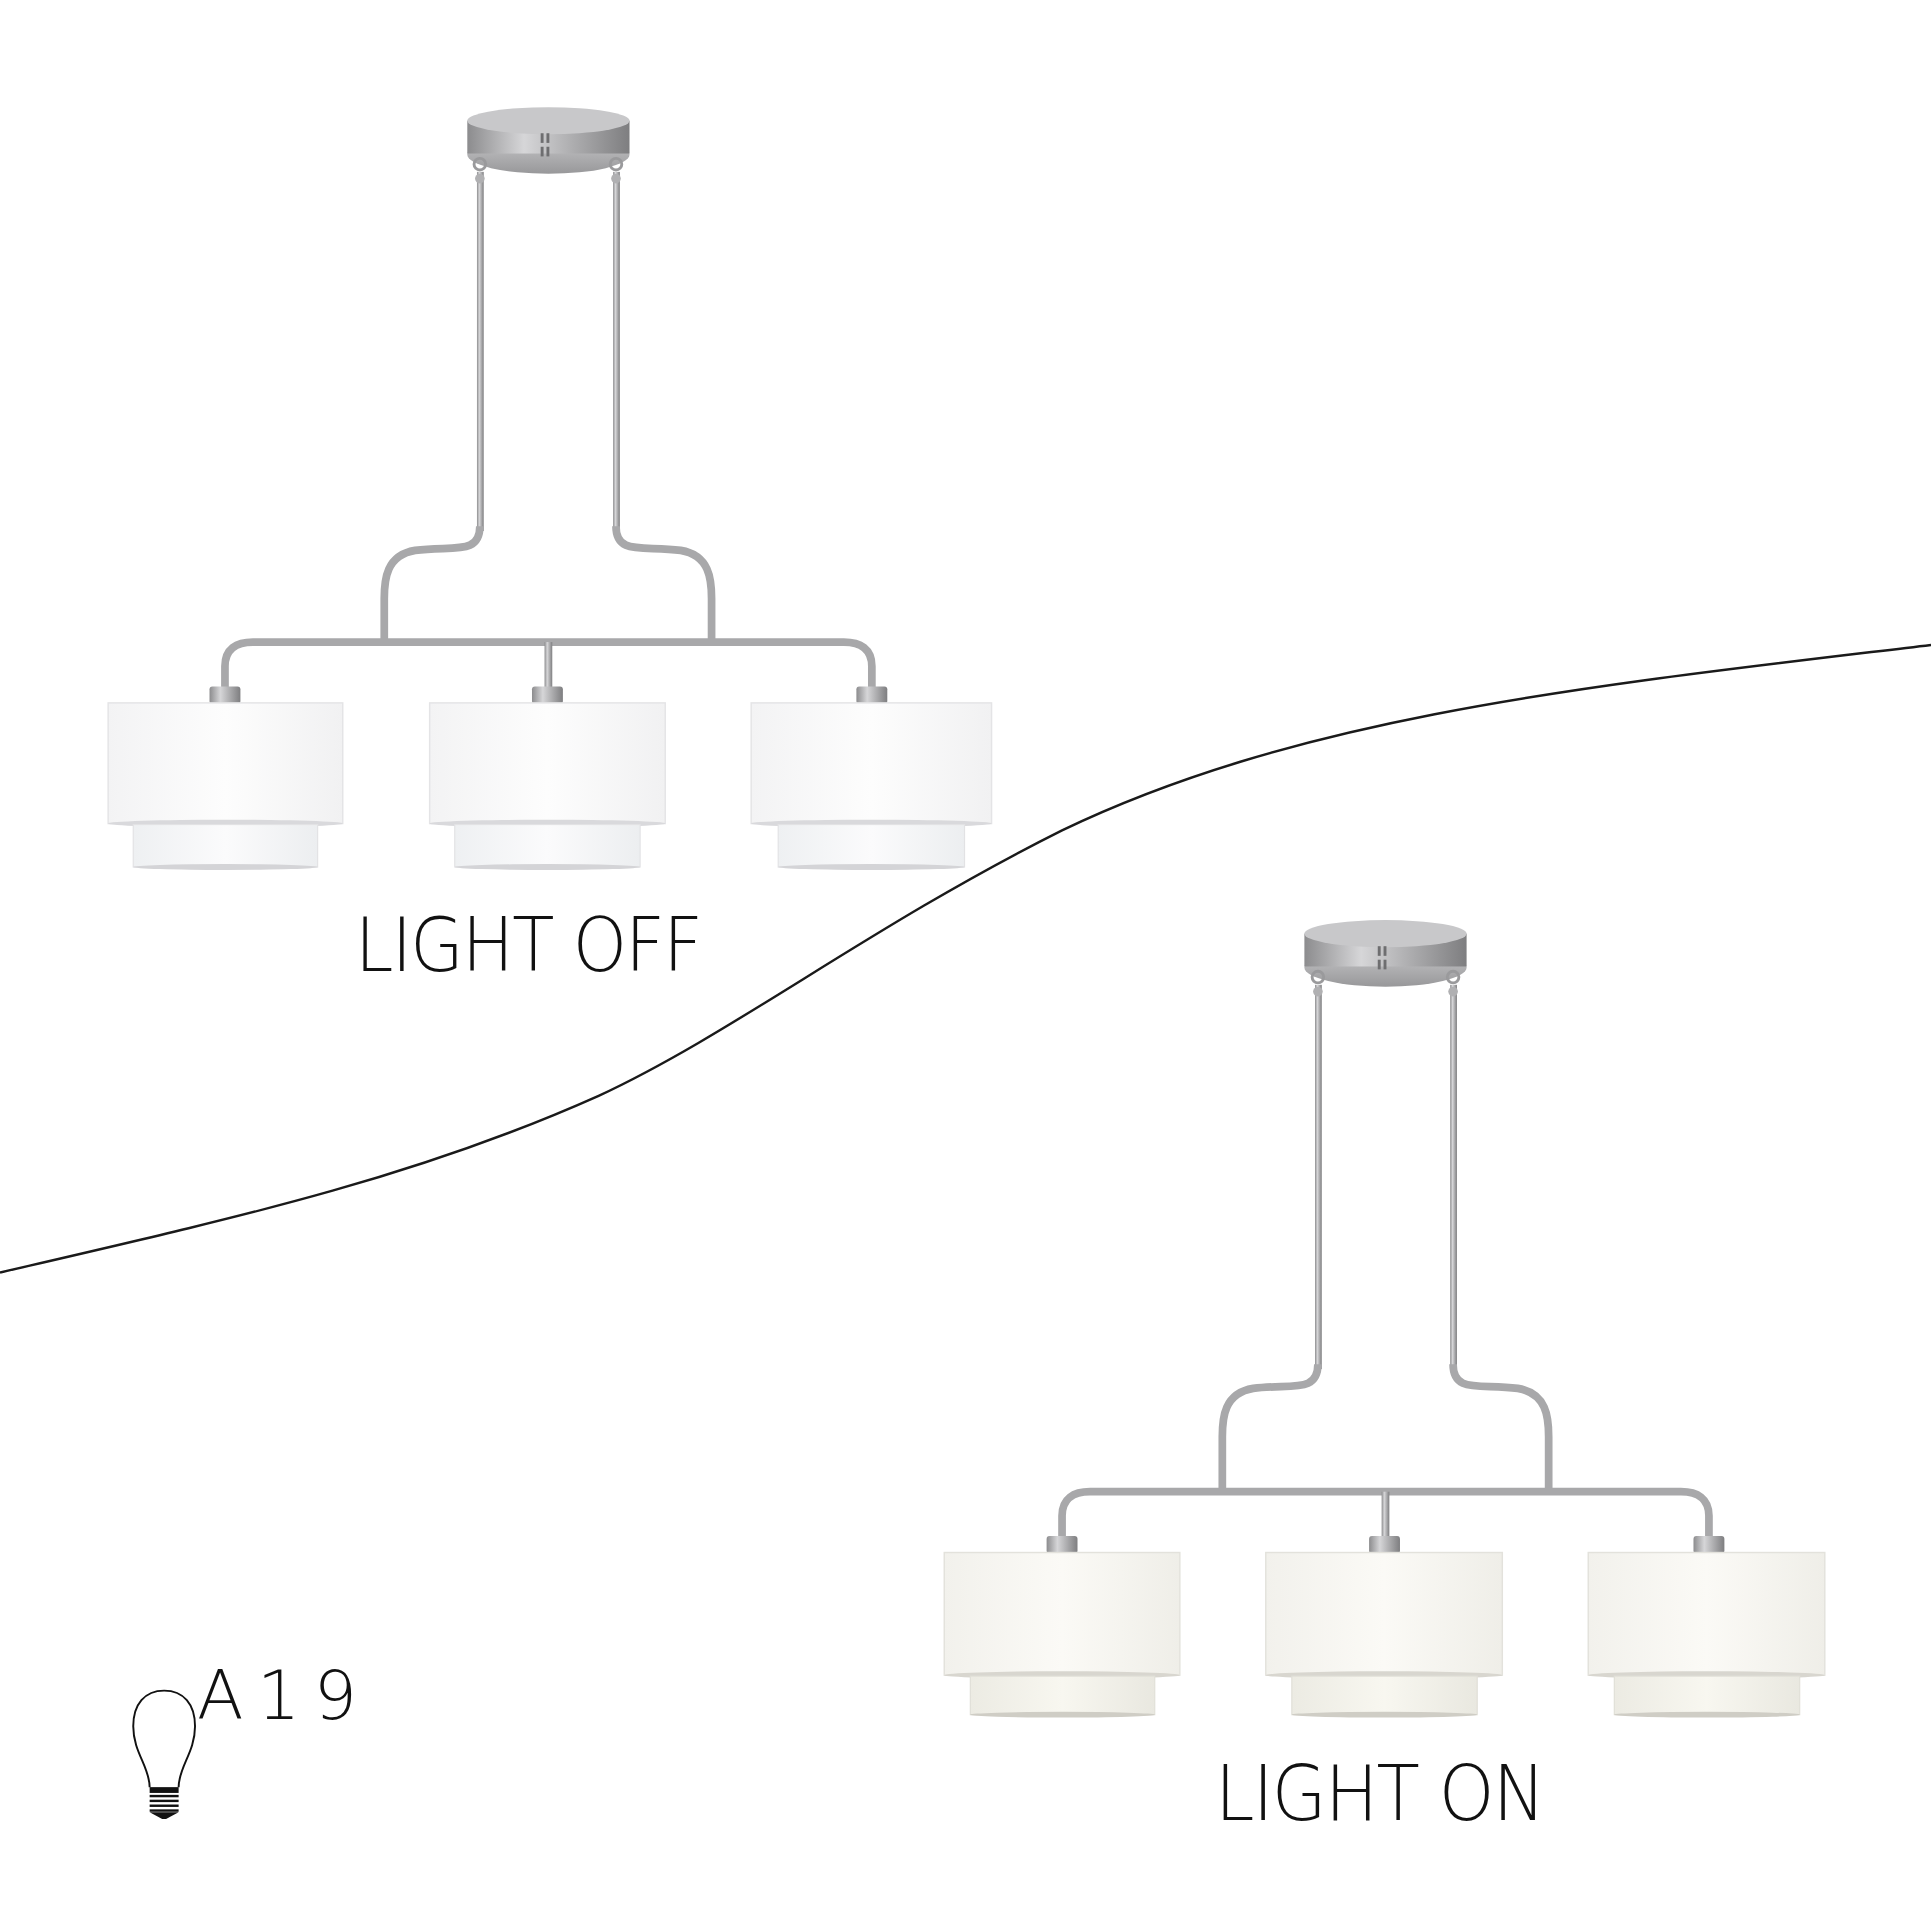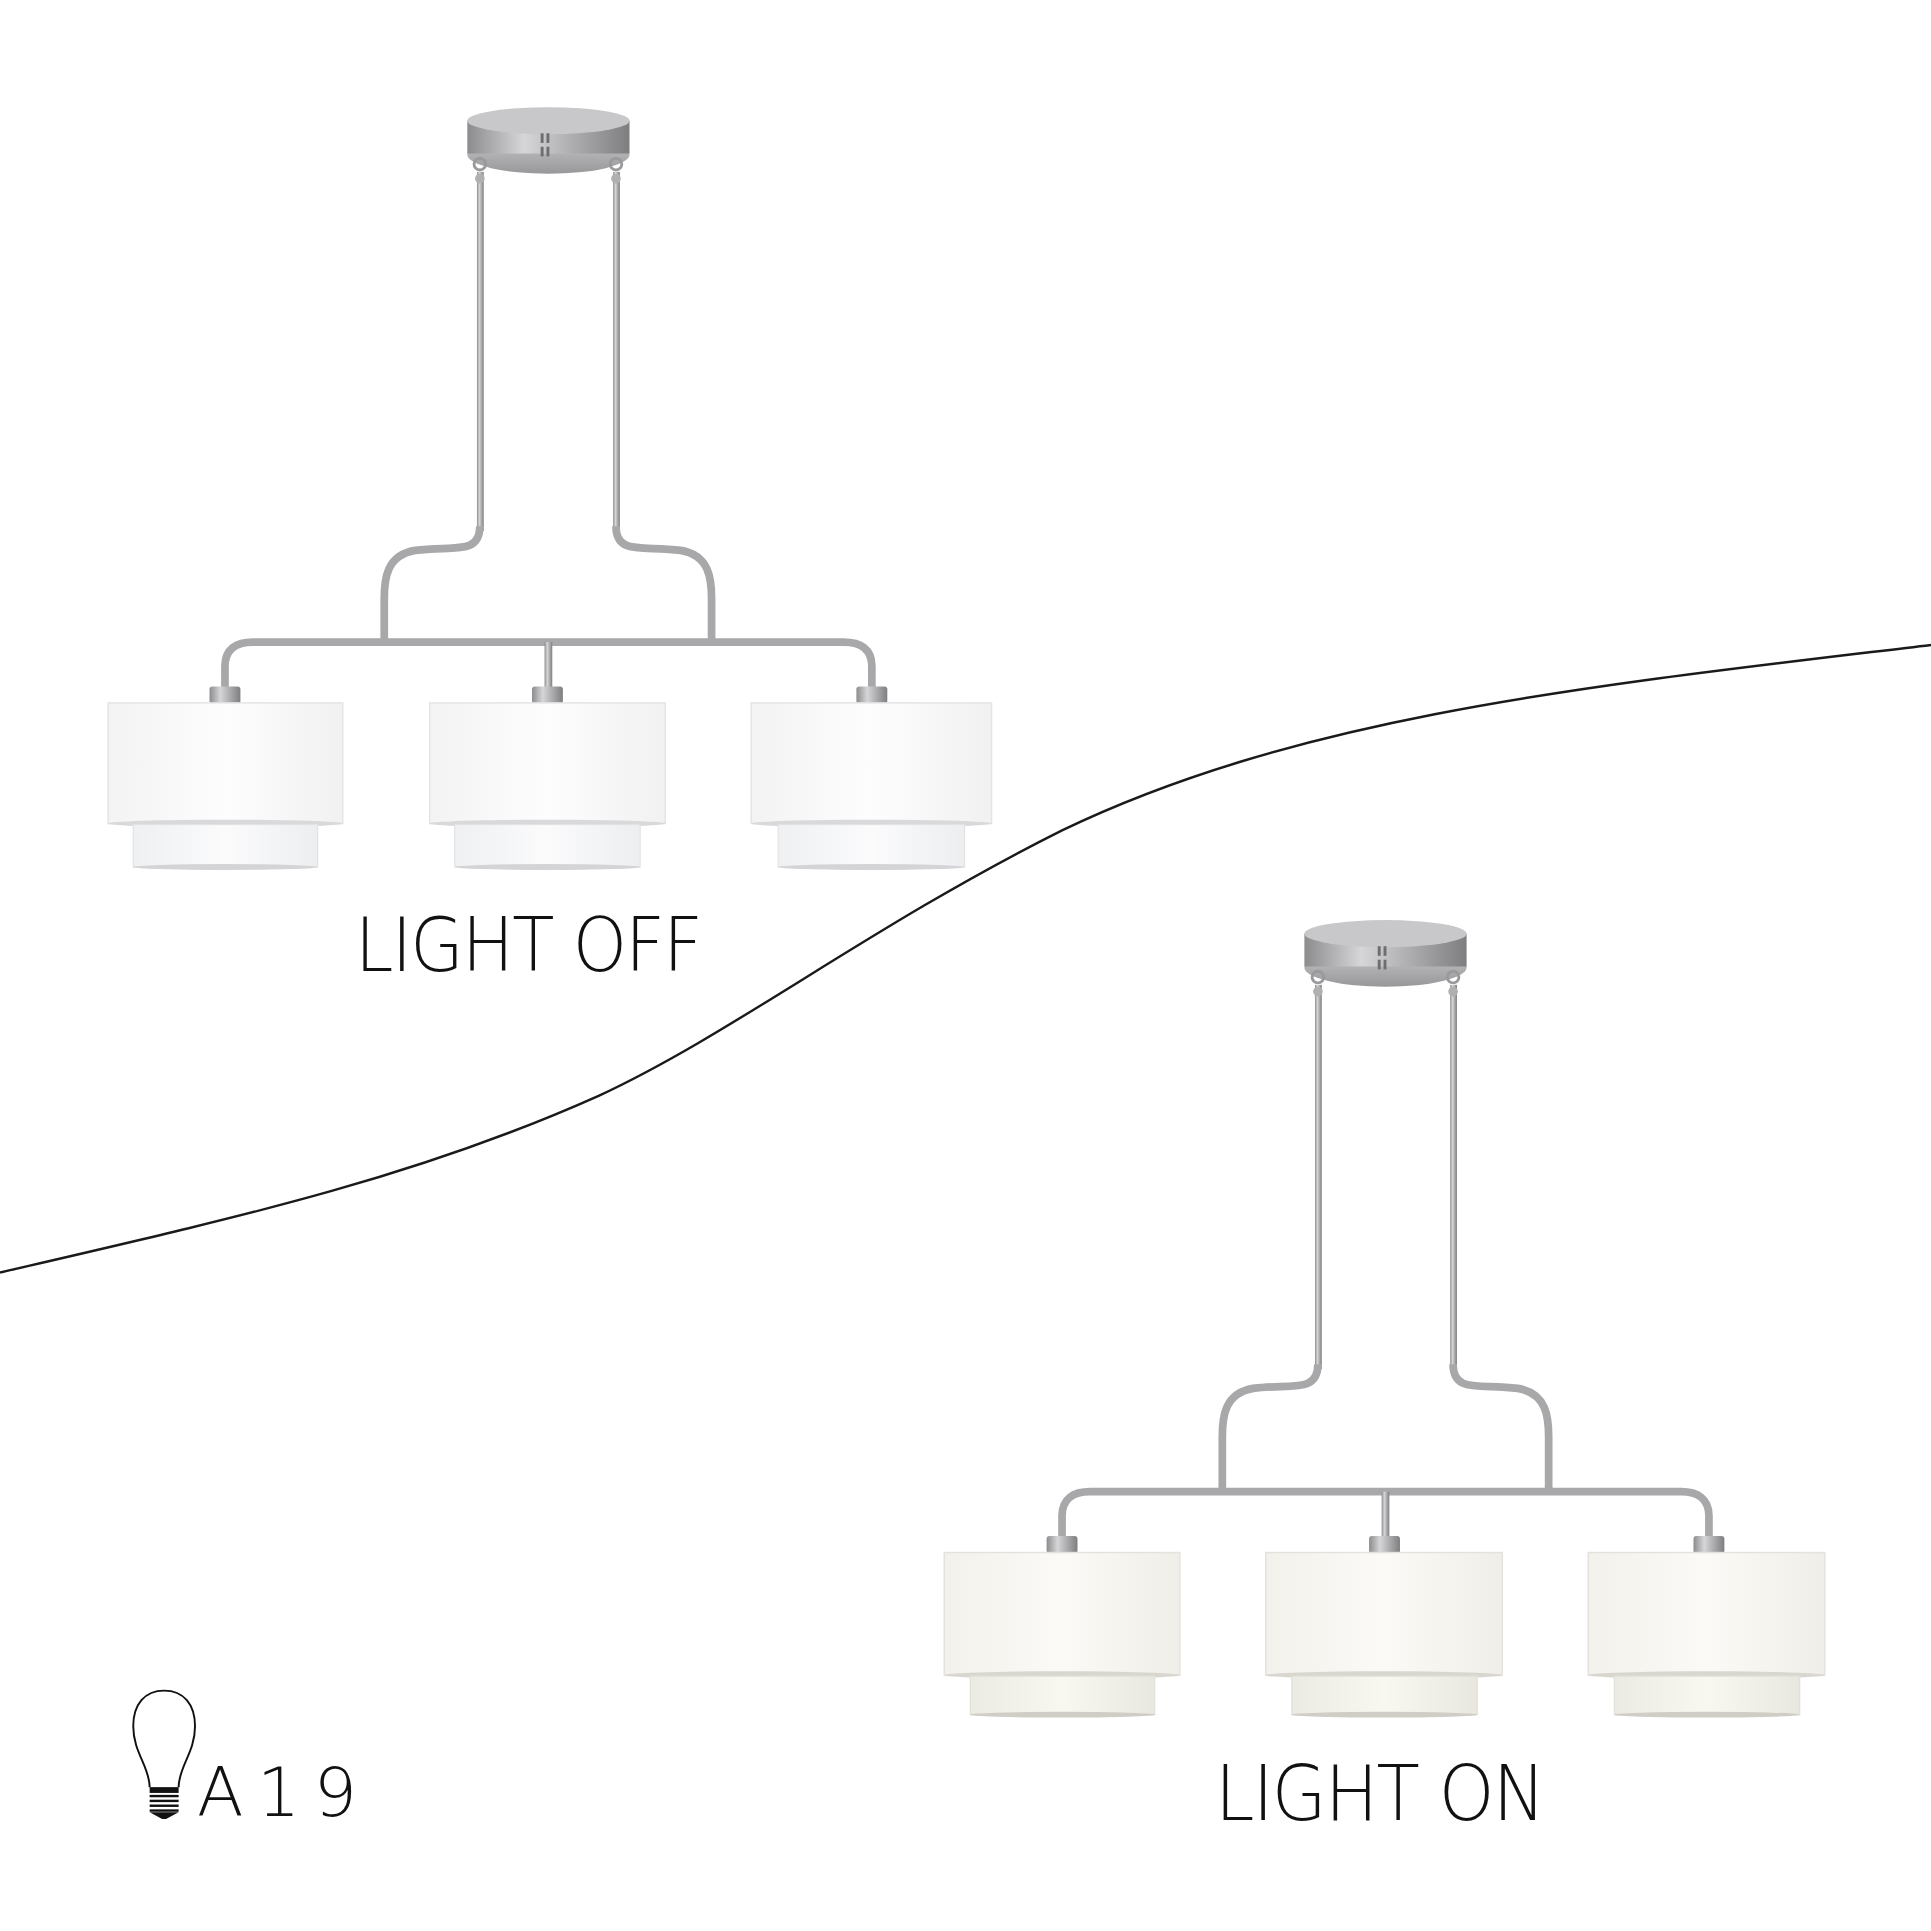--- a/index.html
+++ b/index.html
@@ -4,21 +4,21 @@
 <style>
   html, body { margin:0; padding:0; background:#ffffff; }
   body { width:1931px; height:1931px; position:relative; overflow:hidden; font-family:"Liberation Sans", sans-serif; }
   .layer { position:absolute; left:0; top:0; width:1931px; height:1931px; }
   .label {
     position:absolute; color:#111; font-family:"DejaVu Sans", sans-serif;
     font-weight:200; letter-spacing:-1.9px; white-space:nowrap; line-height:1;
   }
   #label-off { left:355px; top:908px; font-size:75px; transform:scaleX(0.92); transform-origin:left top; }
   #label-on { left:1215px; top:1755px; font-size:77px; transform:scaleX(0.92); transform-origin:left top; }
-  #bulb-text { position:absolute; left:197px; top:1759px; font-family:"DejaVu Sans", sans-serif; font-weight:200; font-size:68px; color:#111; letter-spacing:13.5px; line-height:1; }
+  #bulb-text { position:absolute; left:197px; top:1662px; font-family:"DejaVu Sans", sans-serif; font-weight:200; font-size:68px; color:#111; letter-spacing:13.5px; line-height:1; }
 </style>
 </head>
 <body>
 
 <svg class="layer" viewBox="0 0 2000 2000" xmlns="http://www.w3.org/2000/svg">
   <defs>
     <linearGradient id="metal" x1="0" y1="0" x2="1" y2="0">
       <stop offset="0" stop-color="#8c8c8e"></stop>
       <stop offset="0.35" stop-color="#d6d6d8"></stop>
       <stop offset="0.6" stop-color="#b4b4b6"></stop>

